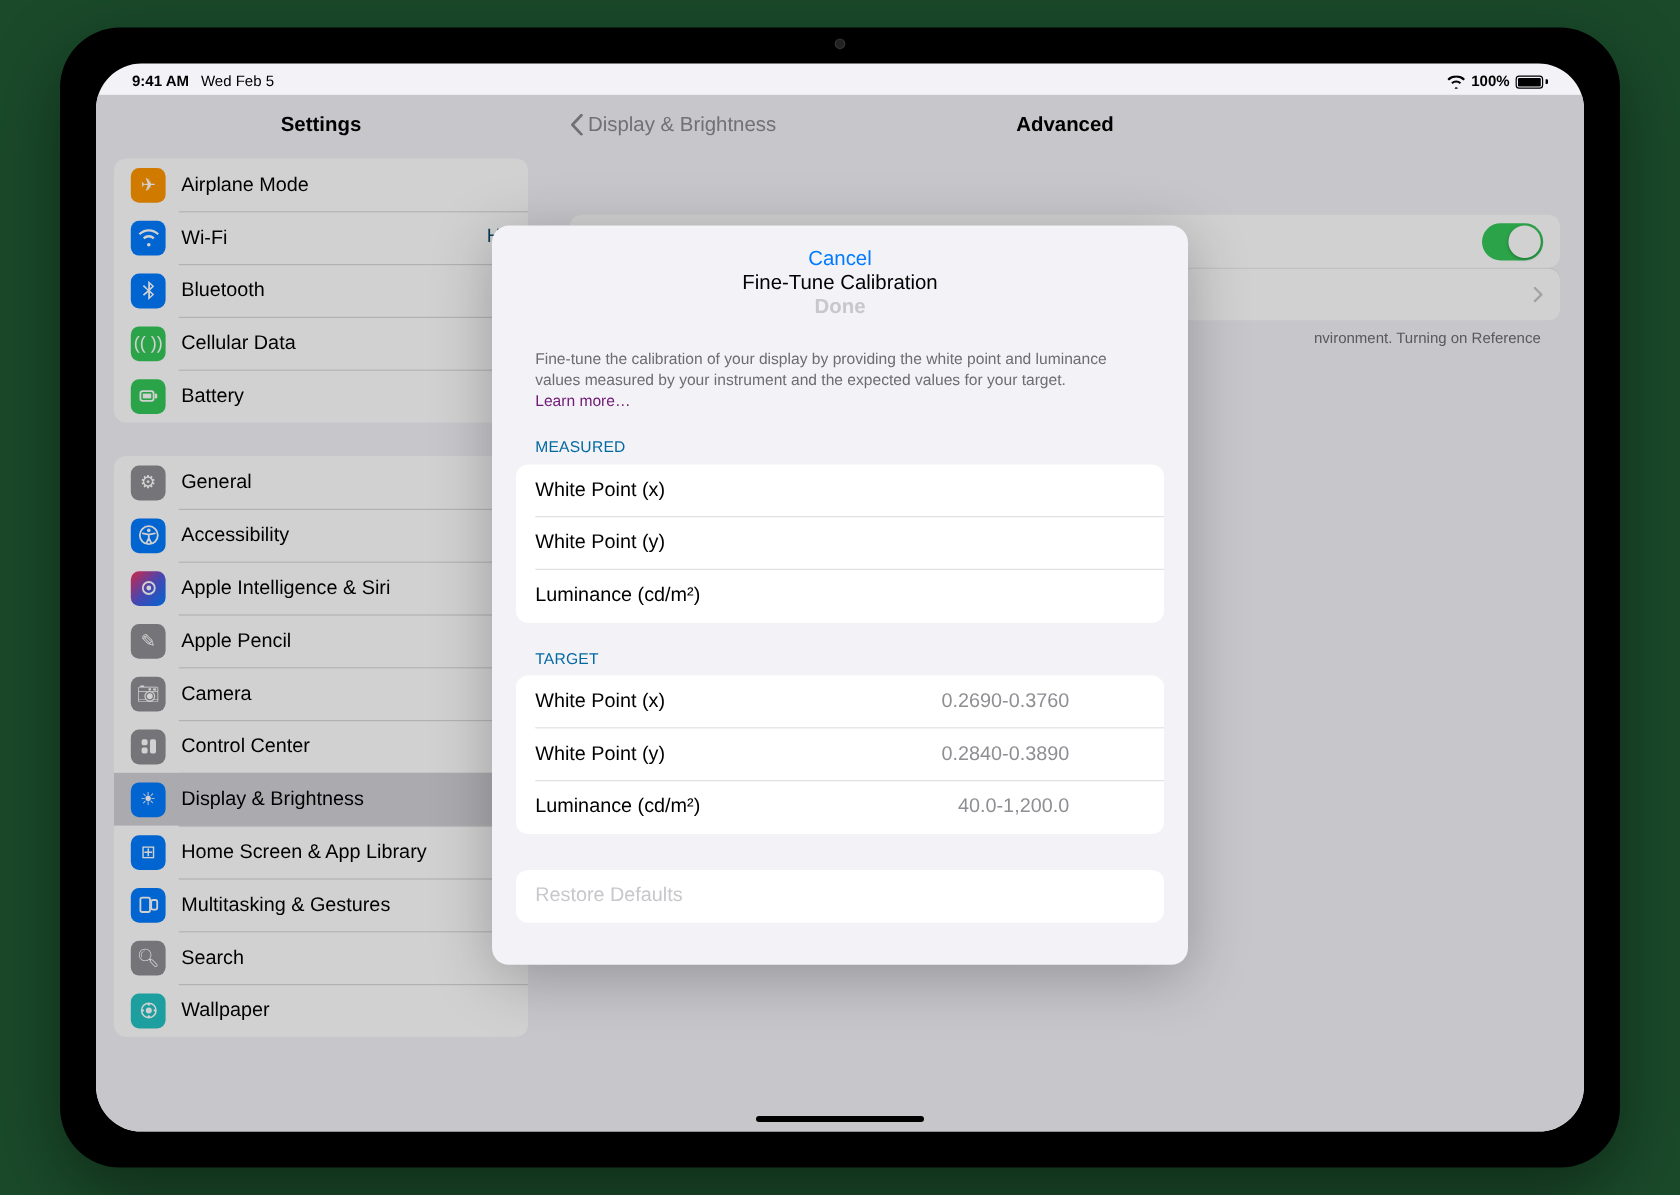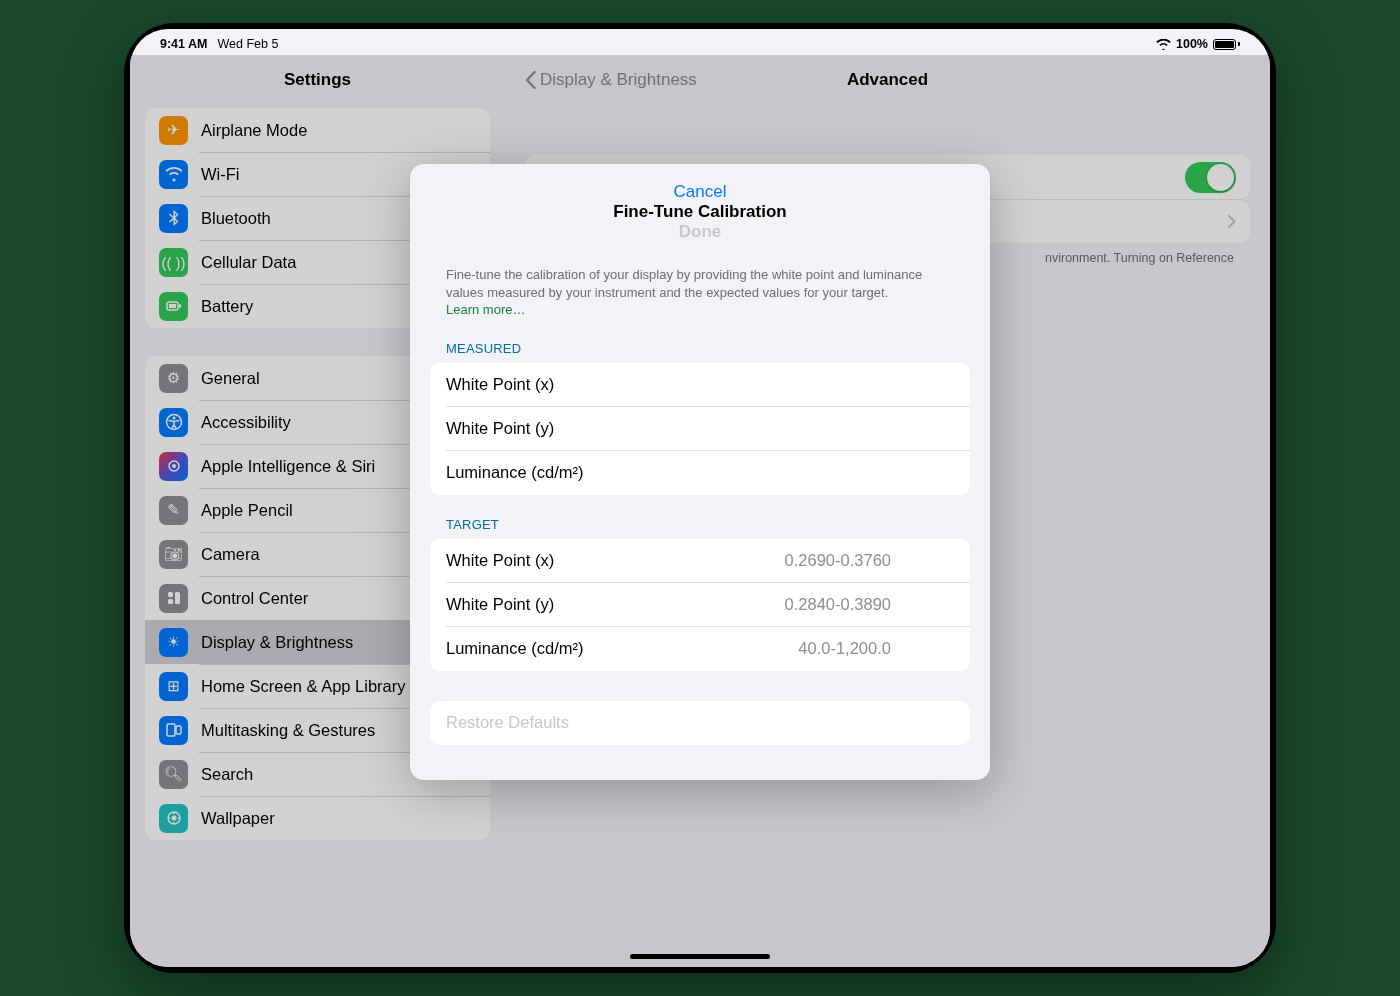--- a/index.html
+++ b/index.html
@@ -1,18 +1,18 @@
 <!DOCTYPE html>
 <html><head>
 <meta charset="utf-8">
 <style>
 * { margin: 0; padding: 0; box-sizing: border-box; font-family: -apple-system, BlinkMacSystemFont, "Segoe UI", Helvetica, Arial, sans-serif; -webkit-font-smoothing: antialiased; }
 body { background: #1a4a2a; display: flex; justify-content: center; align-items: center; min-height: 100vh; }
 
-.device-frame { width: 1152px; height: 950px; background: #000; border-radius: 50px; padding: 6px; box-shadow: 0 20px 60px rgba(0,0,0,0.4); position: relative; }
+.device-frame { width: 1300px; height: 950px; background: #000; border-radius: 50px; padding: 30px; box-shadow: 0 20px 60px rgba(0,0,0,0.4); position: relative; }
 .camera { position: absolute; top: 9px; left: 50%; transform: translateX(-50%); width: 9px; height: 9px; background: #222; border-radius: 50%; border: 1px solid #333; }
 .screen { width: 100%; height: 100%; background: #f2f2f7; border-radius: 38px; overflow: hidden; position: relative; }
 
 .status-bar { position: absolute; top: 0; left: 0; right: 0; height: 26px; display: flex; justify-content: space-between; align-items: center; padding: 4px 30px 0; font-size: 12.5px; font-weight: 600; z-index: 5; }
 .status-left { display: flex; gap: 10px; align-items: center; }
 .status-right { display: flex; gap: 5px; align-items: center; }
 .wifi-ic { width: 15px; height: 11px; }
 .batt { display: flex; align-items: center; gap: 2px; }
 .batt-body { width: 23px; height: 11px; border: 1px solid #000; border-radius: 3px; padding: 1px; }
 .batt-fill { width: 100%; height: 100%; background: #000; border-radius: 1px; }
@@ -38,24 +38,24 @@
 .toggle-row { margin:50px 20px 0; background:#fff; border-radius:10px; height:44px; display:flex; align-items:center; justify-content:flex-end; padding:0 14px; position: relative; }
 .switch { width:51px; height:31px; background:#34c759; border-radius:16px; position:relative; }
 .switch::after { content:""; position:absolute; width:27px; height:27px; background:#fff; border-radius:50%; top:2px; right:2px; box-shadow:0 1px 3px rgba(0,0,0,0.3); }
 .chev-row { margin:0 20px; background:#fff; border-radius:10px; height:44px; display:flex; align-items:center; justify-content:flex-end; padding:0 14px; color:#c7c7cc; border-top: 0.5px solid rgba(0,0,0,0.1);}
 .chev-row svg { width: 8px; height: 13px; }
 .foot-txt { margin:8px 36px; font-size:12.5px; color:#6d6d72; }
 
 .modal { position:absolute; width:580px; background:#f2f2f7; border-radius:14px; top:135px; left:50%; transform:translateX(-50%); box-shadow:0 10px 50px rgba(0,0,0,0.25); z-index:20; padding-bottom: 35px; }
 .modal-hdr { display:flex; align-items:center; justify-content:space-between; padding:18px 20px;flex-direction:column; }
 .modal-hdr .cancel { color:#007aff; font-size:17px; }
-.modal-hdr .title { font-size:17px; font-weight:700; }
+.modal-hdr .title { font-size:17px; font-weight:400; }
 .modal-hdr .done { color:#c7c7cc; font-size:17px; font-weight:600; }
 .modal-desc { padding:6px 36px 0; font-size:13px; color:#6d6d72; line-height:1.35; }
-.modal-desc a { color:#15803d; text-decoration:none; }
+.modal-desc a { color:#701a75; text-decoration:none; }
 .sect-lbl { padding:22px 36px 7px; font-size:13px; color:#0369a1; text-transform:uppercase; letter-spacing:0.2px; }
 .sect { margin:0 20px; background:#fff; border-radius:10px; overflow:hidden; }
 .fld { display:flex; align-items:center; justify-content:space-between; height:44px; padding:0 16px; position:relative; }
 .fld:not(:last-child)::after { content:""; position:absolute; bottom:0; left:16px; right:0; height:0.5px; background:rgba(0,0,0,0.12); }
 .fld .k { font-size:16.5px; }
 .fld .v { font-size:16.5px; color:#8e8e93; margin-right: 63px; }
 .restore { margin:30px 20px 0; background:#fff; border-radius:10px; height:44px; display:flex; align-items:center; padding:0 16px; color:#c7c7cc; font-size:16.5px; }
 
 .home-ind { position:absolute; bottom:8px; left:50%; transform:translateX(-50%); width:140px; height:5px; background:#000; border-radius:3px; z-index:30; }
 </style>

